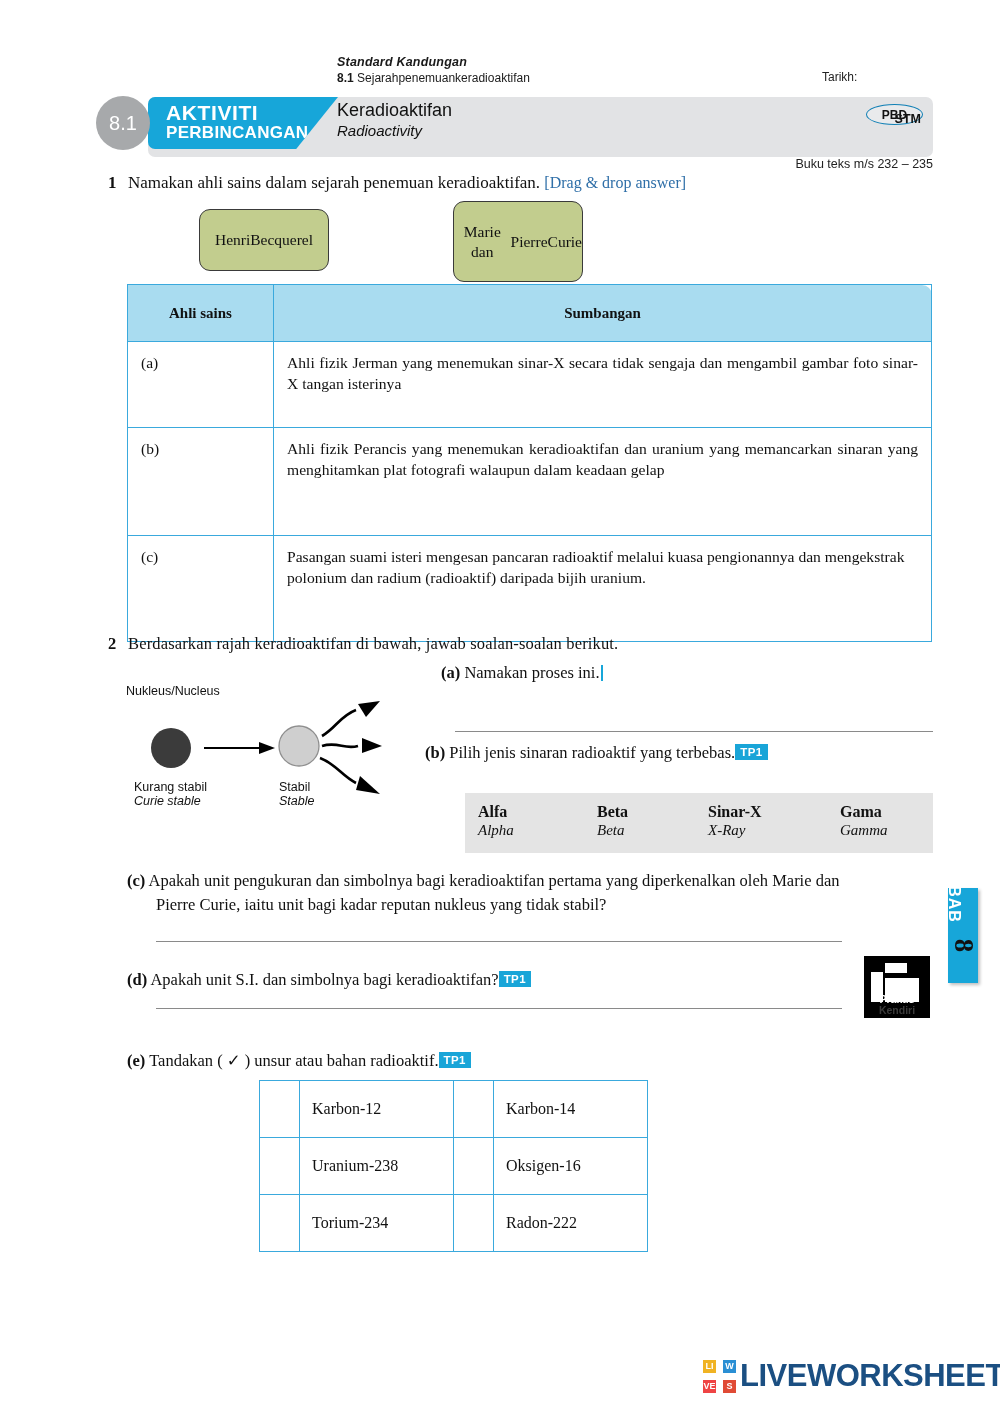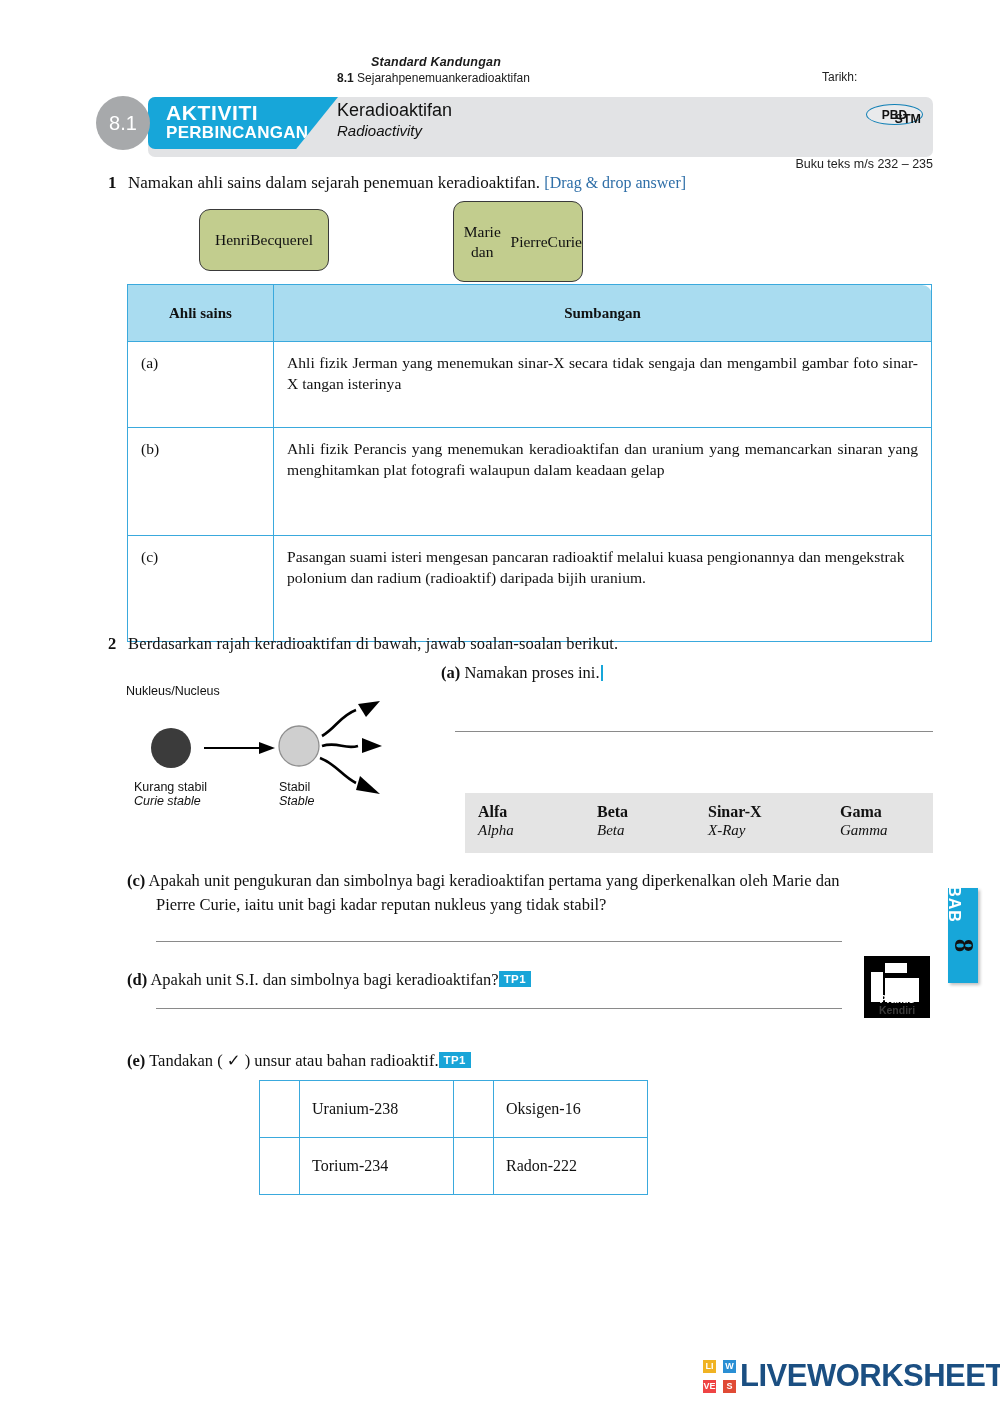--- a/index.html
+++ b/index.html
@@ -5,21 +5,21 @@
   html,body{margin:0;padding:0;}
   body{
     width:1000px;height:1424px;background:#ffffff;
     font-family:"Liberation Serif", serif;
     color:#111;position:relative;overflow:hidden;
   }
   .page{position:relative;width:1000px;height:1424px;}
 
   
   .sk-block{position:absolute;left:337px;top:55px;font-family:"Liberation Sans",sans-serif;}
-  .sk-title{font-size:12.5px;font-weight:bold;font-style:italic;letter-spacing:.2px;color:#1a1a1a;margin-left:34px;}
+  .sk-title{font-size:12.5px;font-weight:bold;font-style:italic;letter-spacing:.2px;color:#1a1a1a;}
   .sk-line{font-size:12px;color:#1a1a1a;margin-top:2px;}
   .sk-line b{font-weight:bold;}
   .tarikh{position:absolute;left:822px;top:70px;font-family:"Liberation Sans",sans-serif;font-size:12px;color:#222;}
 
   
   .hdr{position:absolute;left:148px;top:97px;width:785px;height:60px;
        background:#e2e3e5;border-radius:7px;}
   .hdr-tab{position:absolute;left:0;top:0;width:190px;height:52px;background:#17a6d9;
        border-radius:7px 0 0 7px;
        clip-path:polygon(0 0, 100% 0, 78% 100%, 0 100%);}
@@ -211,20 +211,24 @@
     <div class="dg-label" style="left:161px;top:96px;">Stabil</div>
     <div class="dg-label dg-ital" style="left:161px;top:110px;">Stable</div>
   </div>
 
   <div class="qa" style="left:425px;top:663px;margin-left:16px;">
     <span class="qlbl">(a)</span>
     <span>Namakan proses ini.</span><span class="caret"></span>
   </div>
   <div class="ansline" style="left:455px;top:731px;width:478px;"></div>
 
+  <div class="qa" style="left:425px;top:743px;">
+    <span class="qlbl">(b)</span>
+    <span>Pilih jenis sinaran radioaktif yang terbebas.</span><span class="tp1">TP1</span>
+  </div>
 
   <div class="greybox">
     <div class="gb-item" style="left:13px;top:10px;">
       <div class="m">Alfa</div>
       <div class="e">Alpha</div>
     </div>
     <div class="gb-item" style="left:132px;top:10px;">
       <div class="m">Beta</div>
       <div class="e">Beta</div>
     </div>
@@ -258,20 +262,26 @@
   <table class="etbl">
     <colgroup>
         <col style="width:40px">
         <col style="width:154px">
         <col style="width:40px">
         <col style="width:154px">
       </colgroup>
     <tbody>
       <tr>
         <td class="chk"></td>
+        <td>Karbon-12</td>
+        <td class="chk"></td>
+        <td>Karbon-14</td>
+      </tr>
+      <tr>
+        <td class="chk"></td>
         <td>Uranium-238</td>
         <td class="chk"></td>
         <td>Oksigen-16</td>
       </tr>
       <tr>
         <td class="chk"></td>
         <td>Torium-234</td>
         <td class="chk"></td>
         <td>Radon-222</td>
       </tr>

